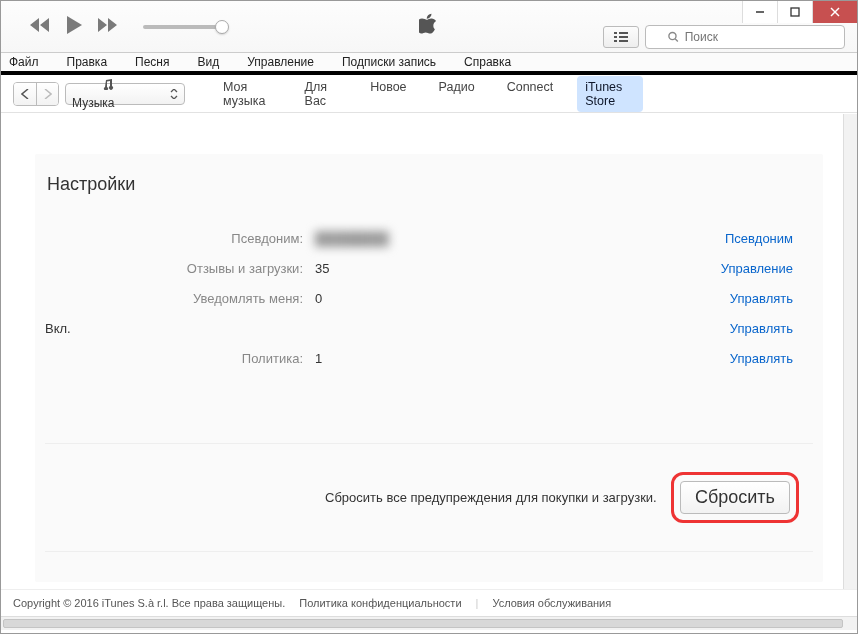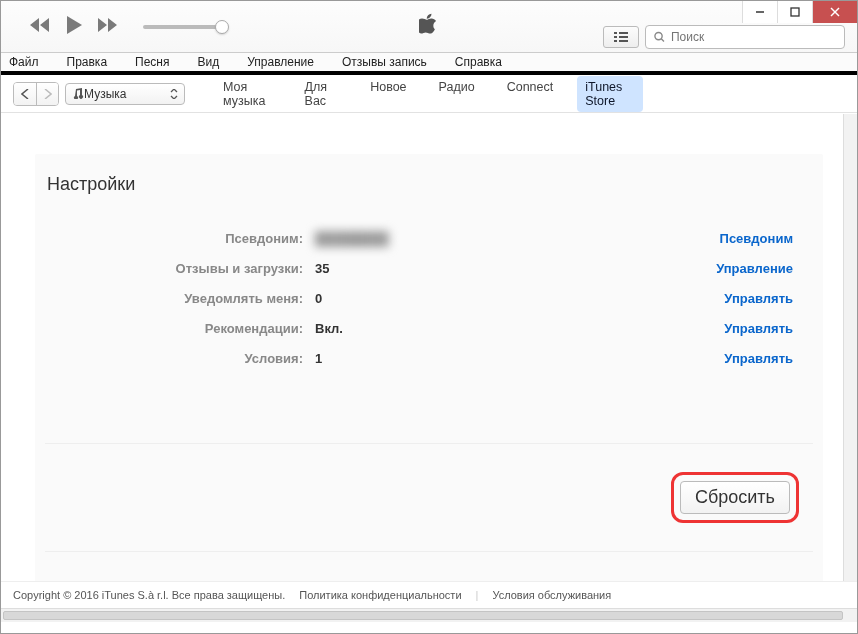--- a/index.html
+++ b/index.html
@@ -11,21 +11,21 @@
   .win-btn { width: 35px; height: 22px; display: flex; align-items: center; justify-content: center; font-size: 14px; background: #fff; border-left: 1px solid #ddd; }
   .win-btn.close { background: #c75050; color: #fff; width: 45px; }
   .win-btn svg { width: 10px; height: 10px; }
   .playback { display: flex; align-items: center; gap: 14px; margin-left: 28px; }
   .play-icon { color: #7a7a7a; }
   .slider-track { width: 80px; height: 4px; background: #bbb; border-radius: 2px; position: relative; margin-left: 10px; }
   .slider-thumb { position: absolute; right: -6px; top: -5px; width: 14px; height: 14px; background: #fff; border: 1px solid #aaa; border-radius: 50%; box-shadow: 0 1px 2px rgba(0,0,0,0.15); }
   .apple-logo { position: absolute; left: 50%; transform: translateX(-50%); color: #555; }
   .right-tools { position: absolute; right: 12px; top: 24px; display: flex; gap: 6px; align-items: center; }
   .list-btn { width: 36px; height: 22px; border: 1px solid #bbb; border-radius: 3px; background: linear-gradient(#fcfcfc,#eee); display: flex; align-items: center; justify-content: center; color: #555; }
-  .search-box { width: 200px; height: 24px; border: 1px solid #bbb; border-radius: 4px; background: #fff; display: flex; align-items: center; padding: 0 8px; gap: 6px; color: #888; }
+  .search-box { width: 200px; height: 24px; border: 1px solid #bbb; border-radius: 4px; background: #fff; display: flex; align-items: center; padding: 0 22px; gap: 6px; color: #888; }
   .search-box input { border: none; outline: none; font-size: 12px; width: 100%; background: transparent; color: #333; }
 
   
   .menubar { height: 22px; background: #fbfbfb; border-bottom: 4px solid #000000; display: flex; align-items: center; padding: 0 8px; gap: 28px; font-size: 12px; color: #222; }
   .menubar span { cursor: default; }
 
   
   .navbar { height: 38px; border-bottom: 1px solid #e2e2e2; display: flex; align-items: center; padding: 0 12px; position: relative; }
   .navarrows { display: flex; border: 1px solid #bbb; border-radius: 4px; overflow: hidden; margin-right: 6px; }
   .navarrows div { width: 22px; height: 22px; display: flex; align-items: center; justify-content: center; color: #555; background: linear-gradient(#fff,#f2f2f2); }
@@ -33,32 +33,32 @@
   .navarrows div + div { border-left: 1px solid #bbb; }
   .source-dd { width: 120px; height: 22px; border: 1px solid #bbb; border-radius: 4px; background: linear-gradient(#fff,#f2f2f2); display: flex; align-items: center; padding: 0 6px; gap: 6px; color: #333; font-size: 12px; justify-content: space-between; }
   .tabs { position: absolute; left: 50%; transform: translateX(-50%); display: flex; gap: 16px; font-size: 12.5px; color: #444; }
   .tabs .tab { padding: 4px 8px; cursor: default; border-radius: 4px; }
   .tabs .tab.active { background: #cfe4ff; color: #0f172a; }
 
   
   .content { position: absolute; top: 113px; bottom: 40px; left: 0; right: 0; overflow: auto; background: #fff; padding: 40px 34px 20px 34px; }
   .content-inner { background: #fafafa; padding: 20px 10px 30px 10px; border-radius: 2px; }
   .page-title { font-size: 18px; color: #333; font-weight: 400; margin-bottom: 28px; padding-left: 2px; }
-  .settings-row { display: flex; align-items: center; height: 30px; font-size: 13px; font-weight: bold; }
+  .settings-row { display: flex; align-items: center; height: 30px; font-size: 13px; }
   .row-label { width: 270px; text-align: right; color: #888; padding-right: 12px; }
   .row-value { flex: 1; color: #333; }
   .row-value.blurred { filter: blur(5px); color: #999; }
   .row-link { color: #0a66cc; cursor: pointer; padding-right: 20px; }
   .reset-section { margin-top: 70px; border-top: 1px solid #eee; border-bottom: 1px solid #eee; padding: 28px 0; display: flex; align-items: center; }
   .reset-text { padding-left: 280px; color: #333; font-size: 13px; }
   .reset-btn-wrap { margin-left: auto; margin-right: 14px; border: 3px solid #e33; border-radius: 12px; padding: 6px; }
   .reset-btn { border: 1px solid #bbb; border-radius: 4px; background: linear-gradient(#fff,#f2f2f2); padding: 5px 14px; font-size: 18px; color: #333; cursor: pointer; font-family: inherit; }
 
   
-  .footer { position: absolute; bottom: 12px; left: 0; right: 0; height: 40px; background: #fff; border-top: 1px solid #eee; }
+  .footer { position: absolute; bottom: 4px; left: 0; right: 0; height: 40px; background: #fff; border-top: 1px solid #eee; }
   .footer-inner { height: 26px; display: flex; align-items: center; padding: 0 12px; gap: 14px; font-size: 11px; color: #555; }
   .footer-link { color: #555; cursor: pointer; }
   .footer-sep { color: #ccc; }
   .hscroll { height: 14px; background: #f2f2f2; border-top: 1px solid #ddd; position: relative; }
   .hscroll-thumb { position: absolute; left: 2px; right: 14px; top: 2px; bottom: 2px; background: #d8d8d8; border: 1px solid #c4c4c4; border-radius: 2px; }
   .vscroll-stub { position: absolute; right: 0; top: 113px; bottom: 40px; width: 14px; background: #f2f2f2; border-left: 1px solid #ddd; }
 </style>
 </head>
 <body>
 
@@ -123,39 +123,39 @@
     </div>
   </div>
 </div>
 
 <div class="menubar">
   <span>Файл</span>
   <span>Правка</span>
   <span>Песня</span>
   <span>Вид</span>
   <span>Управление</span>
-  <span>Отзывы запись</span>
+  <span>Подписки запись</span>
   <span>Справка</span>
 </div>
 
 <div class="navbar">
   <div class="navarrows">
     <div>
         <svg width="8" height="10" viewBox="0 0 8 10">
           <path d="M7 0 L1 5 L7 10" fill="none" stroke="#555" stroke-width="1.5"></path>
         </svg>
       </div>
     <div class="disabled">
         <svg width="8" height="10" viewBox="0 0 8 10">
           <path d="M1 0 L7 5 L1 10" fill="none" stroke="#bbb" stroke-width="1.5"></path>
         </svg>
       </div>
   </div>
   <div class="source-dd">
-    <span style="display:flex;align-items:flex-start;">
+    <span style="display:flex;align-items:flex-end;gap:6px;flex-direction:column;">
       <svg width="12" height="12" viewBox="0 0 12 12">
           <path d="M4 2 L10 1 L10 8 A2 2 0 1 1 8 8 L8 3 L5 3.5 L5 9 A2 2 0 1 1 3 9 Z" fill="#555"></path>
         </svg>
       <span>Музыка</span>
     </span>
     <svg width="8" height="10" viewBox="0 0 8 10">
         <path d="M1 3 L4 0 L7 3 M1 7 L4 10 L7 7" fill="none" stroke="#555" stroke-width="1.3"></path>
       </svg>
   </div>
   <div class="tabs">
@@ -181,31 +181,31 @@
     <div class="row-label">Отзывы и загрузки:</div>
     <div class="row-value">35</div>
     <div class="row-link">Управление</div>
   </div>
   <div class="settings-row">
     <div class="row-label">Уведомлять меня:</div>
     <div class="row-value">0</div>
     <div class="row-link">Управлять</div>
   </div>
   <div class="settings-row">
-    <div class="row-label">Рекомендации:</div>
     <div class="row-value">Вкл.</div>
     <div class="row-link">Управлять</div>
   </div>
   <div class="settings-row">
-    <div class="row-label">Условия:</div>
+    <div class="row-label">Политика:</div>
     <div class="row-value">1</div>
     <div class="row-link">Управлять</div>
   </div>
 
   <div class="reset-section">
+    <div class="reset-text">Сбросить все предупреждения для покупки и загрузки.</div>
     <div class="reset-btn-wrap">
       <button class="reset-btn">Сбросить</button>
     </div>
   </div>
   </div>
 </div>
 
 <div class="vscroll-stub"></div>
 
 <div class="footer">

